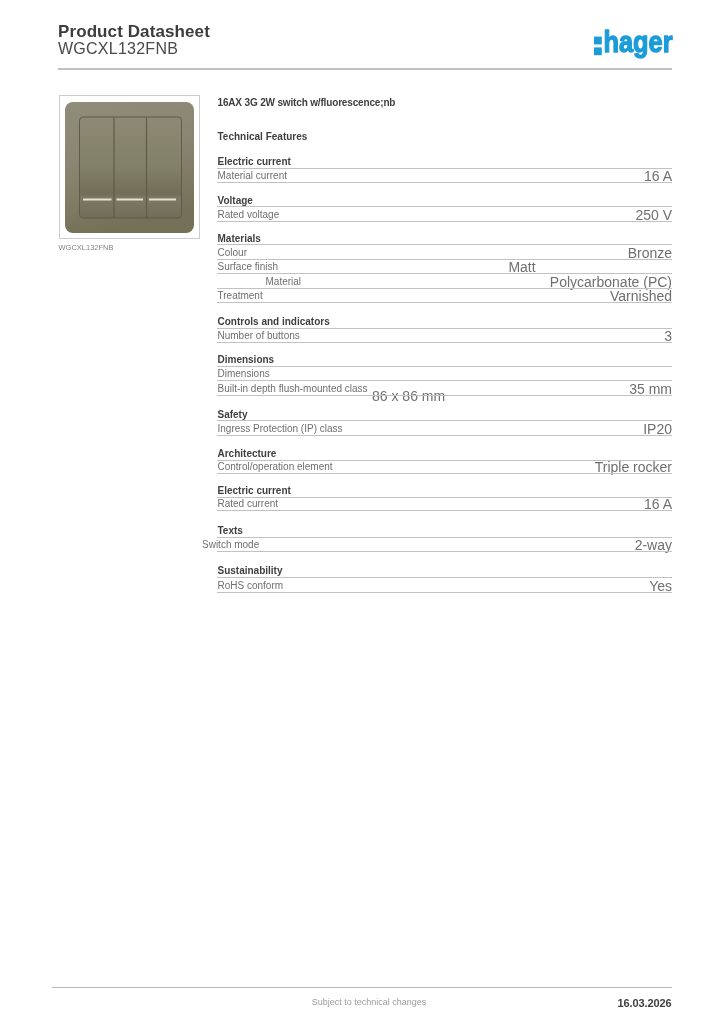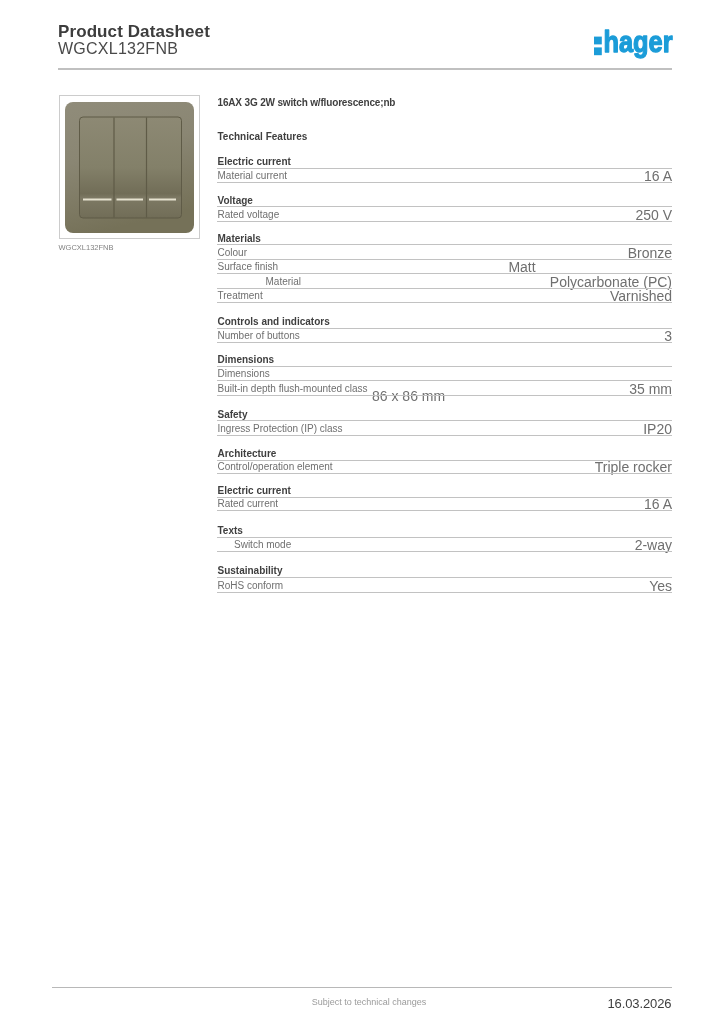--- a/index.html
+++ b/index.html
@@ -137,30 +137,30 @@
 <div class="abs hdr" style="left:217.5px;top:485.9px;">Electric current</div>
 <div class="uline" style="top:496.6px;"></div>
 <div class="abs lbl" style="left:217.5px;top:499.0px;">Rated current</div>
 <div class="abs val" style="left:372px;top:499.0px;width:300px;text-align:right;">16 A</div>
 <div class="uline" style="top:509.7px;"></div>
 </div>
 
 <div>
 <div class="abs hdr" style="left:217.5px;top:525.9px;">Texts</div>
 <div class="uline" style="top:536.6px;"></div>
-<div class="abs lbl" style="left:234px;top:540.1px;text-align:center;">Switch mode</div>
+<div class="abs lbl" style="left:202px;top:540.1px;text-align:center;">Switch mode</div>
 <div class="abs val" style="left:372px;top:540.1px;width:300px;text-align:right;">2-way</div>
 <div class="uline" style="top:550.9px;"></div>
 </div>
 
 <div>
 <div class="abs hdr" style="left:217.5px;top:566.0px;">Sustainability</div>
 <div class="uline" style="top:576.7px;"></div>
 <div class="abs lbl" style="left:217.5px;top:581.2px;">RoHS conform</div>
 <div class="abs val" style="left:372px;top:581.2px;width:300px;text-align:right;">Yes</div>
 <div class="uline" style="top:592.2px;"></div>
 </div>
 
 <div class="abs" style="left:52px;top:987px;width:620px;height:1px;background:#b8b8b8;"></div>
 
 <div class="abs" style="left:0;top:998.2px;width:738px;text-align:center;font-size:9px;line-height:9px;color:#9b9b9b;">Subject to technical changes</div>
 
-<div class="abs" style="left:472px;top:998.6px;width:199.5px;text-align:right;font-size:13px;line-height:9.5px;font-weight:normal;color:#3e3e3e;letter-spacing:-0.1px;">16.03.2026</div>
+<div class="abs" style="left:472px;top:998.6px;width:199.5px;text-align:right;font-size:11px;line-height:9.5px;font-weight:bold;color:#3e3e3e;letter-spacing:-0.1px;">16.03.2026</div>
 
 </body></html>

